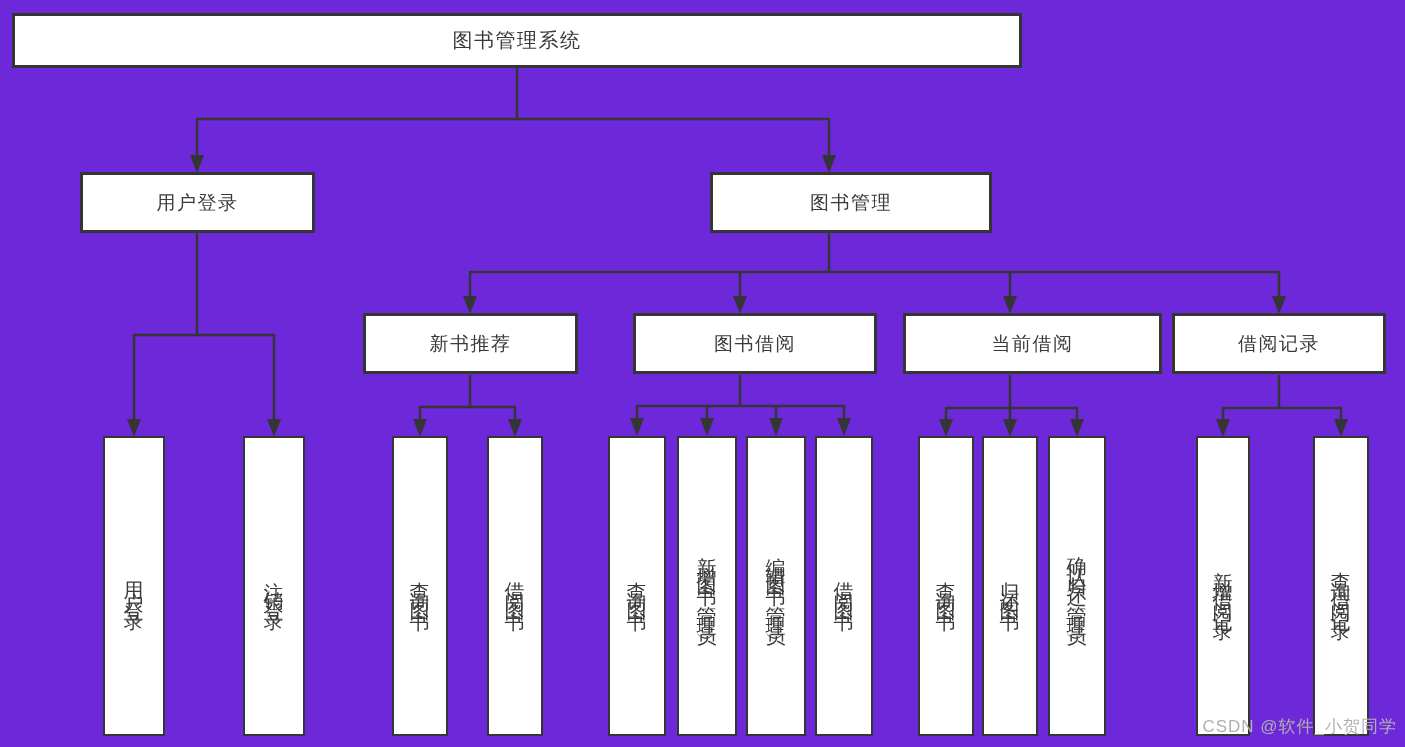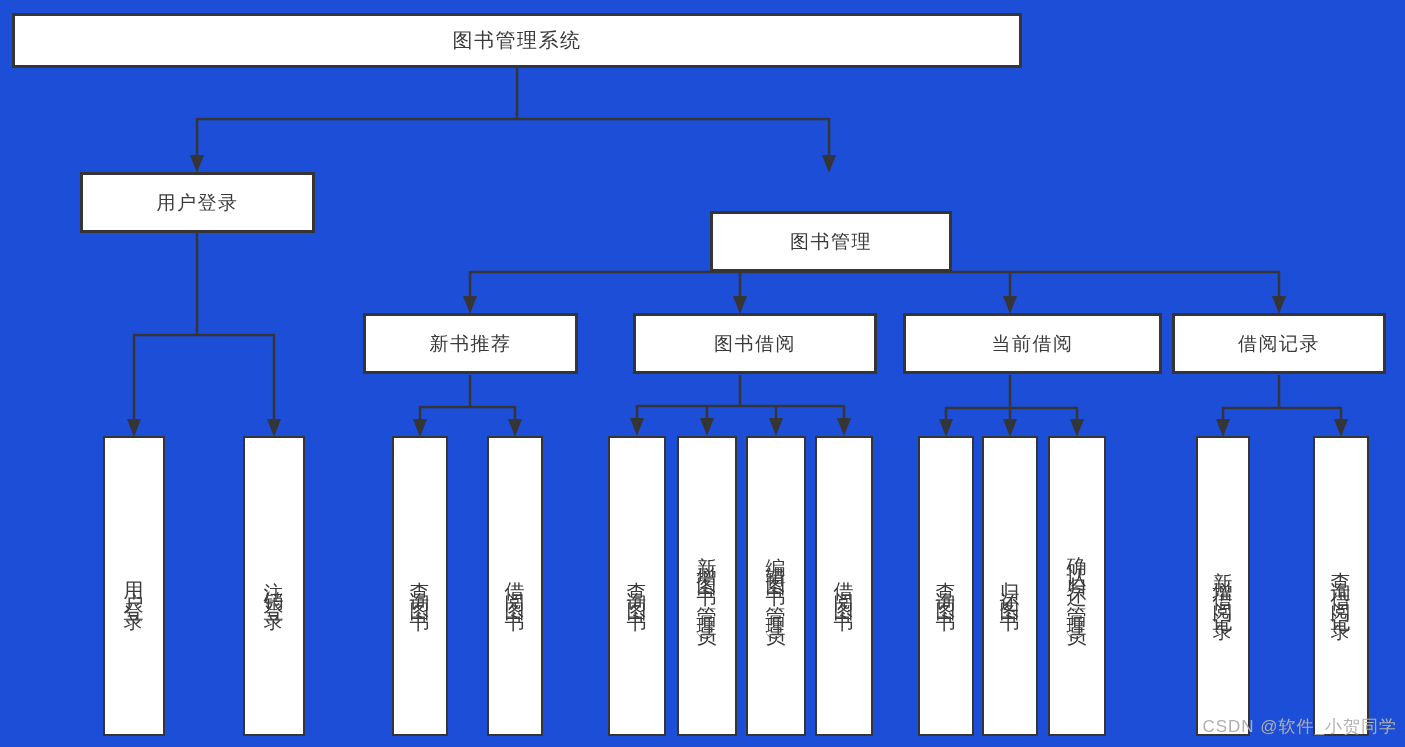--- a/index.html
+++ b/index.html
@@ -5,21 +5,21 @@
   :root{
     --line:#353535;
     --text:#3a3a3a;
     --wm:#b0b0b0;
   }
   html,body{margin:0;padding:0;background:#ffffff;}
   body{font-family:"Liberation Sans","DejaVu Sans",sans-serif;}
   .stage{
     position:relative;
     width:1405px;height:747px;
-    background:#1d4ed8;
+    background:#6d28d9;
     overflow:hidden;
   }
   .connectors{
     position:absolute;left:0;top:0;z-index:1;
   }
   .box{
     position:absolute;
     box-sizing:border-box;
     background:#ffffff;
     border:3px solid var(--line);
@@ -39,21 +39,21 @@
     font-size:20px;
   }
   .box.leaf .vtext{
     writing-mode:vertical-rl;
     text-orientation:mixed;
     letter-spacing:10px;
     line-height:1;
   }
   
   .b-user-login{left:80px;width:235px;}
-  .b-book-mgmt{left:710px;width:242px;margin-top:39px;}
+  .b-book-mgmt{left:710px;width:282px;}
   
   .b-new-book{left:363px;width:215px;}
   .b-borrow{left:633px;width:244px;}
   .b-current{left:903px;width:259px;}
   .b-record{left:1172px;width:214px;}
   
   .f-l1{left:103px;width:62px;}
   .f-l2{left:243px;width:62px;}
   .f-l3{left:392px;width:56px;}
   .f-l4{left:487px;width:56px;}

